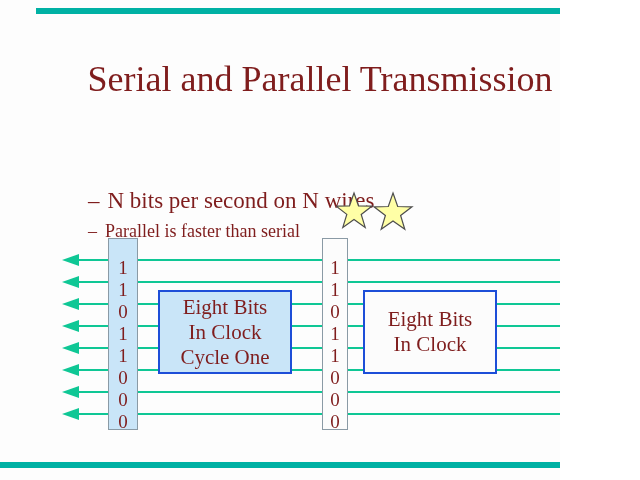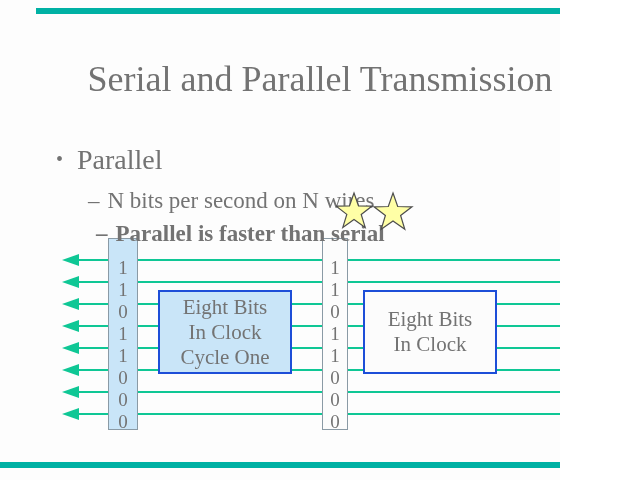--- a/index.html
+++ b/index.html
@@ -1,34 +1,34 @@
 <!DOCTYPE html>
 <html><head>
 <meta charset="utf-8">
 <style>
   html,body{margin:0;padding:0;}
   .slide{
     position:relative;width:560px;height:480px;background:#FDFDFD;overflow:hidden;
-    font-family:"Liberation Serif","DejaVu Serif",serif;color:#737373;
+    font-family:"Liberation Serif","DejaVu Serif",serif;color:#7f1d1d;
   }
   
   .bar{position:absolute;height:6px;background:#00B1A4;}
   .bar-top{top:8px;left:36px;width:604px;}
   .bar-bottom{top:462px;left:0;width:612px;}
   
   .title{
     position:absolute;top:58px;left:0;width:640px;text-align:center;
     font-size:36px;letter-spacing:0px;white-space:nowrap;z-index:4;
   }
   
   .bullet-line{position:absolute;z-index:4;white-space:nowrap;}
   .b-head{top:144px;left:56px;font-size:28px;}
   .b-head .marker{display:inline-block;font-size:20px;vertical-align:3px;margin-right:14px;}
   .sub1{top:188px;left:88px;font-size:23px;}
-  .sub2{top:221px;left:96px;font-size:23px;font-weight:bold;}
+  .sub2{top:221px;left:88px;font-size:18px;}
   .dash{margin-right:8px;}
   
   .stars{position:absolute;left:336px;top:190px;z-index:6;}
   
   .wire{position:absolute;left:62px;width:506px;height:12px;z-index:1;}
   .wire-line{position:absolute;left:15px;top:5px;width:491px;height:2px;background:#0FC795;}
   .arrowhead{
     position:absolute;left:0;top:0;width:0;height:0;
     border-top:6px solid transparent;border-bottom:6px solid transparent;
     border-right:17px solid #0FC795;
@@ -55,23 +55,20 @@
 </head>
 <body>
 
 <div class="slide">
 
   <div class="bar bar-top"></div>
   <div class="bar bar-bottom"></div>
 
   <div class="title">Serial and Parallel Transmission</div>
 
-  <div class="bullet-line b-head">
-    <span class="marker">•</span><span>Parallel</span>
-  </div>
 
   <div class="bullet-line sub1">
     <span class="dash">–</span><span>N bits per second on N wires</span>
   </div>
 
   <div class="bullet-line sub2">
     <span class="dash">–</span><span>Parallel is faster than serial</span>
   </div>
 
   <svg class="stars" width="82" height="46" viewBox="0 0 82 46">

